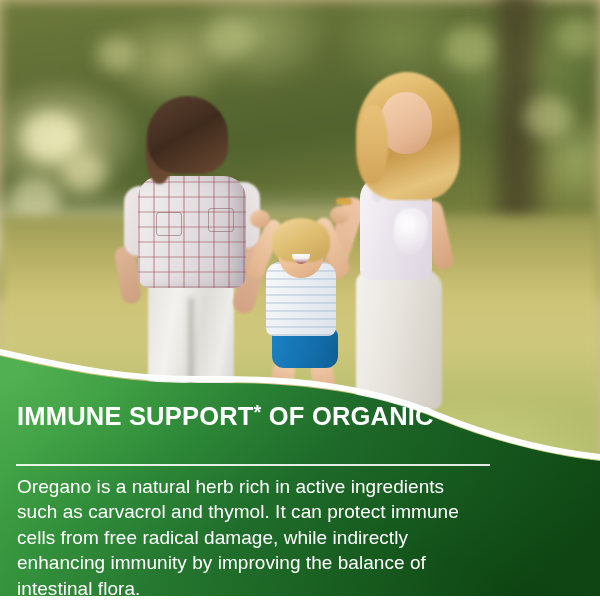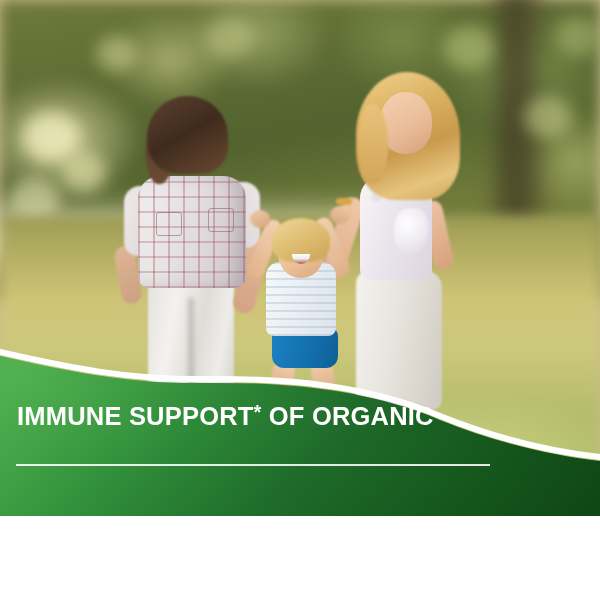--- a/index.html
+++ b/index.html
@@ -7,21 +7,21 @@
 
   html, body {
     width:600px; height:600px;
     background:#ffffff;
     font-family:"Liberation Sans", sans-serif;
     overflow:hidden;
   }
 
   #banner {
     position:relative;
-    width:600px; height:516px;
+    width:600px; height:596px;
     overflow:hidden;
     background:#cdbb8e;
   }
 
   
   .photo {
     position:absolute; inset:0;
     overflow:hidden;
   }
 
@@ -412,16 +412,17 @@
       </g>
     </svg>
   </div>
 
   <div class="content">
 
     <h1 class="headline"><span>IMMUNE SUPPORT</span><sup>*</sup><span> OF ORGANIC</span><br></h1>
 
     <div class="divider"></div>
 
+    <p class="bodytext">Oregano is a natural herb rich in active ingredients such as carvacrol and thymol. It can protect immune cells from free radical damage, while indirectly enhancing immunity by improving the balance of intestinal flora.</p>
 
   </div>
 
 </div>
 
 </body></html>

